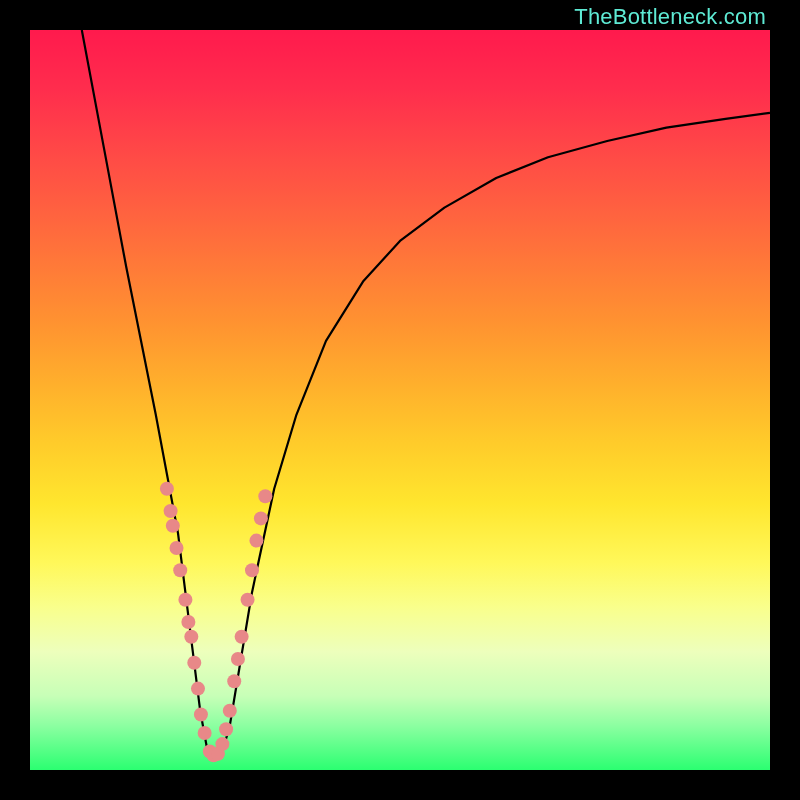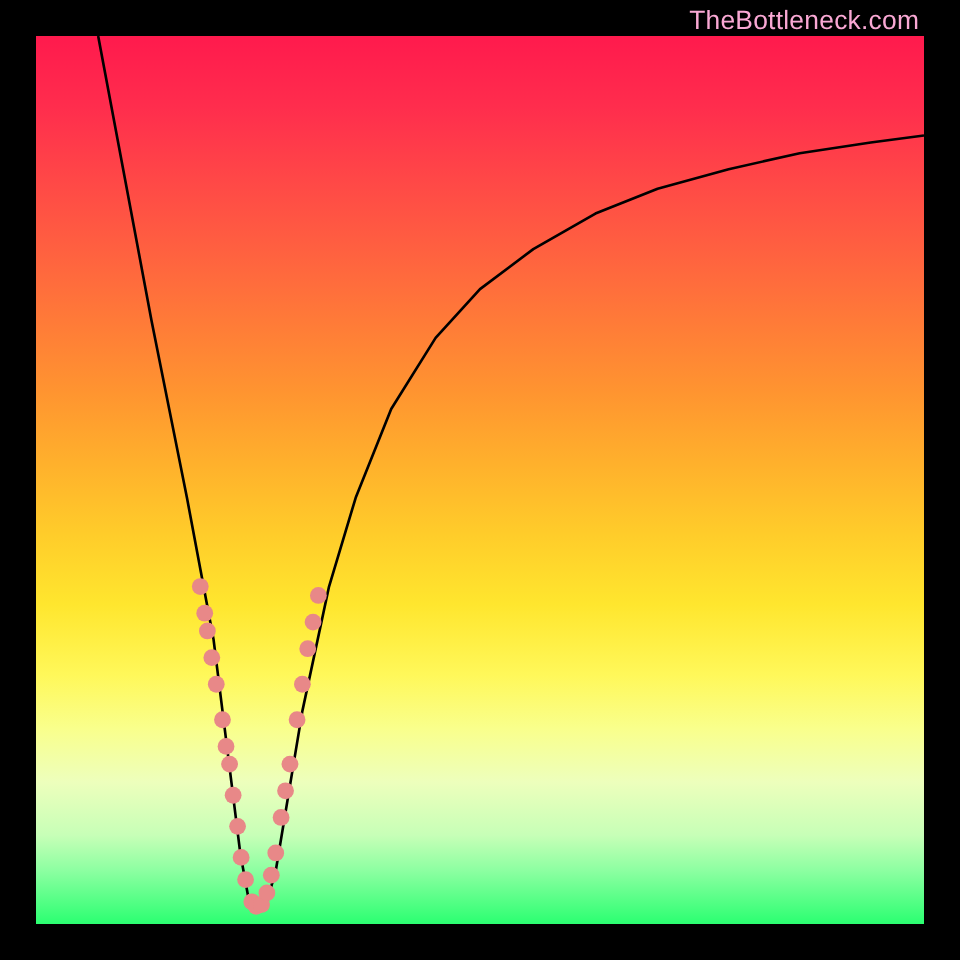--- a/index.html
+++ b/index.html
@@ -46,21 +46,21 @@
       #edffbc 84%,
       #c7ffb7 90%,
       #8cffa1 94%,
       #2bff71 100%
     );
   }
   .watermark {
     position: absolute;
     top: 4px;
     right: 34px;
-    color: #f9a8d4;
+    color: #5eead4;
     font-size: 22px;
     font-weight: 500;
     letter-spacing: 0.2px;
     user-select: none;
   }
   svg.curve-svg {
     position: absolute;
     inset: 0;
     width: 740px;
     height: 740px;

